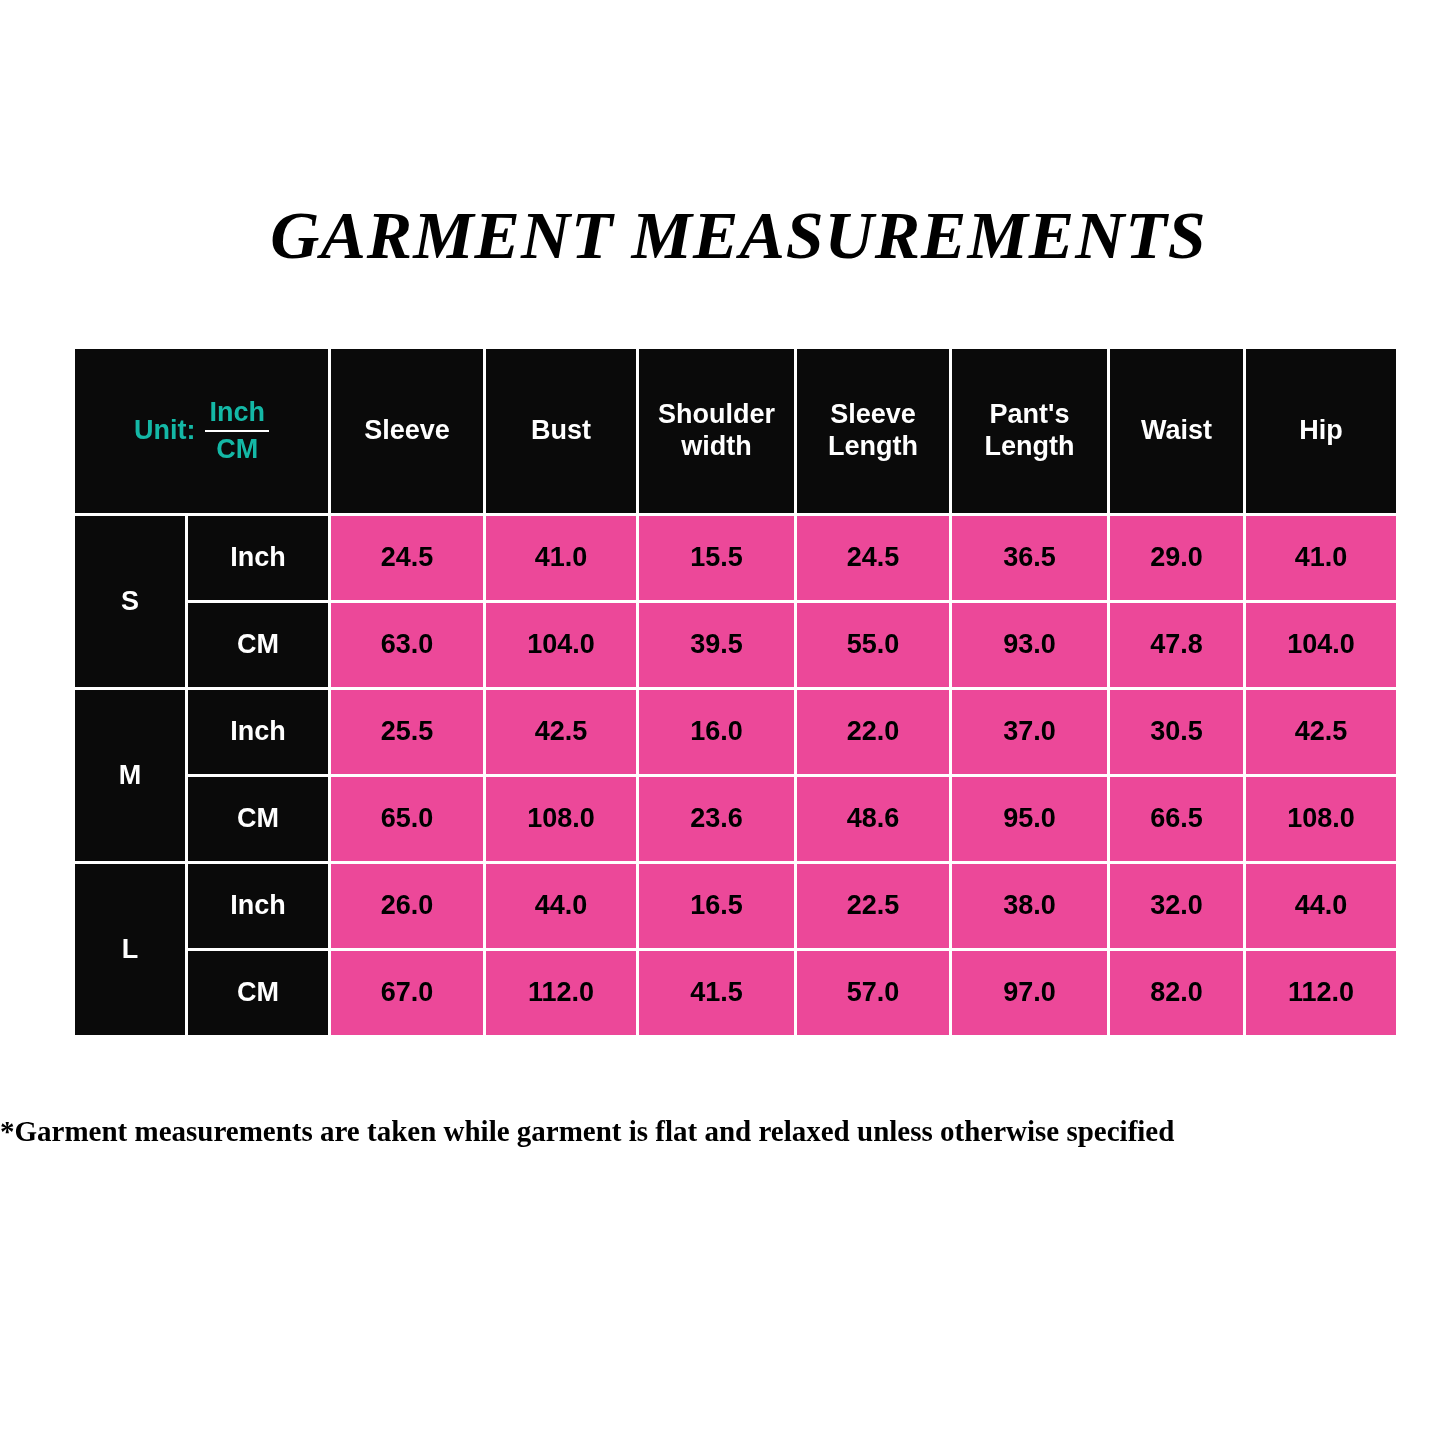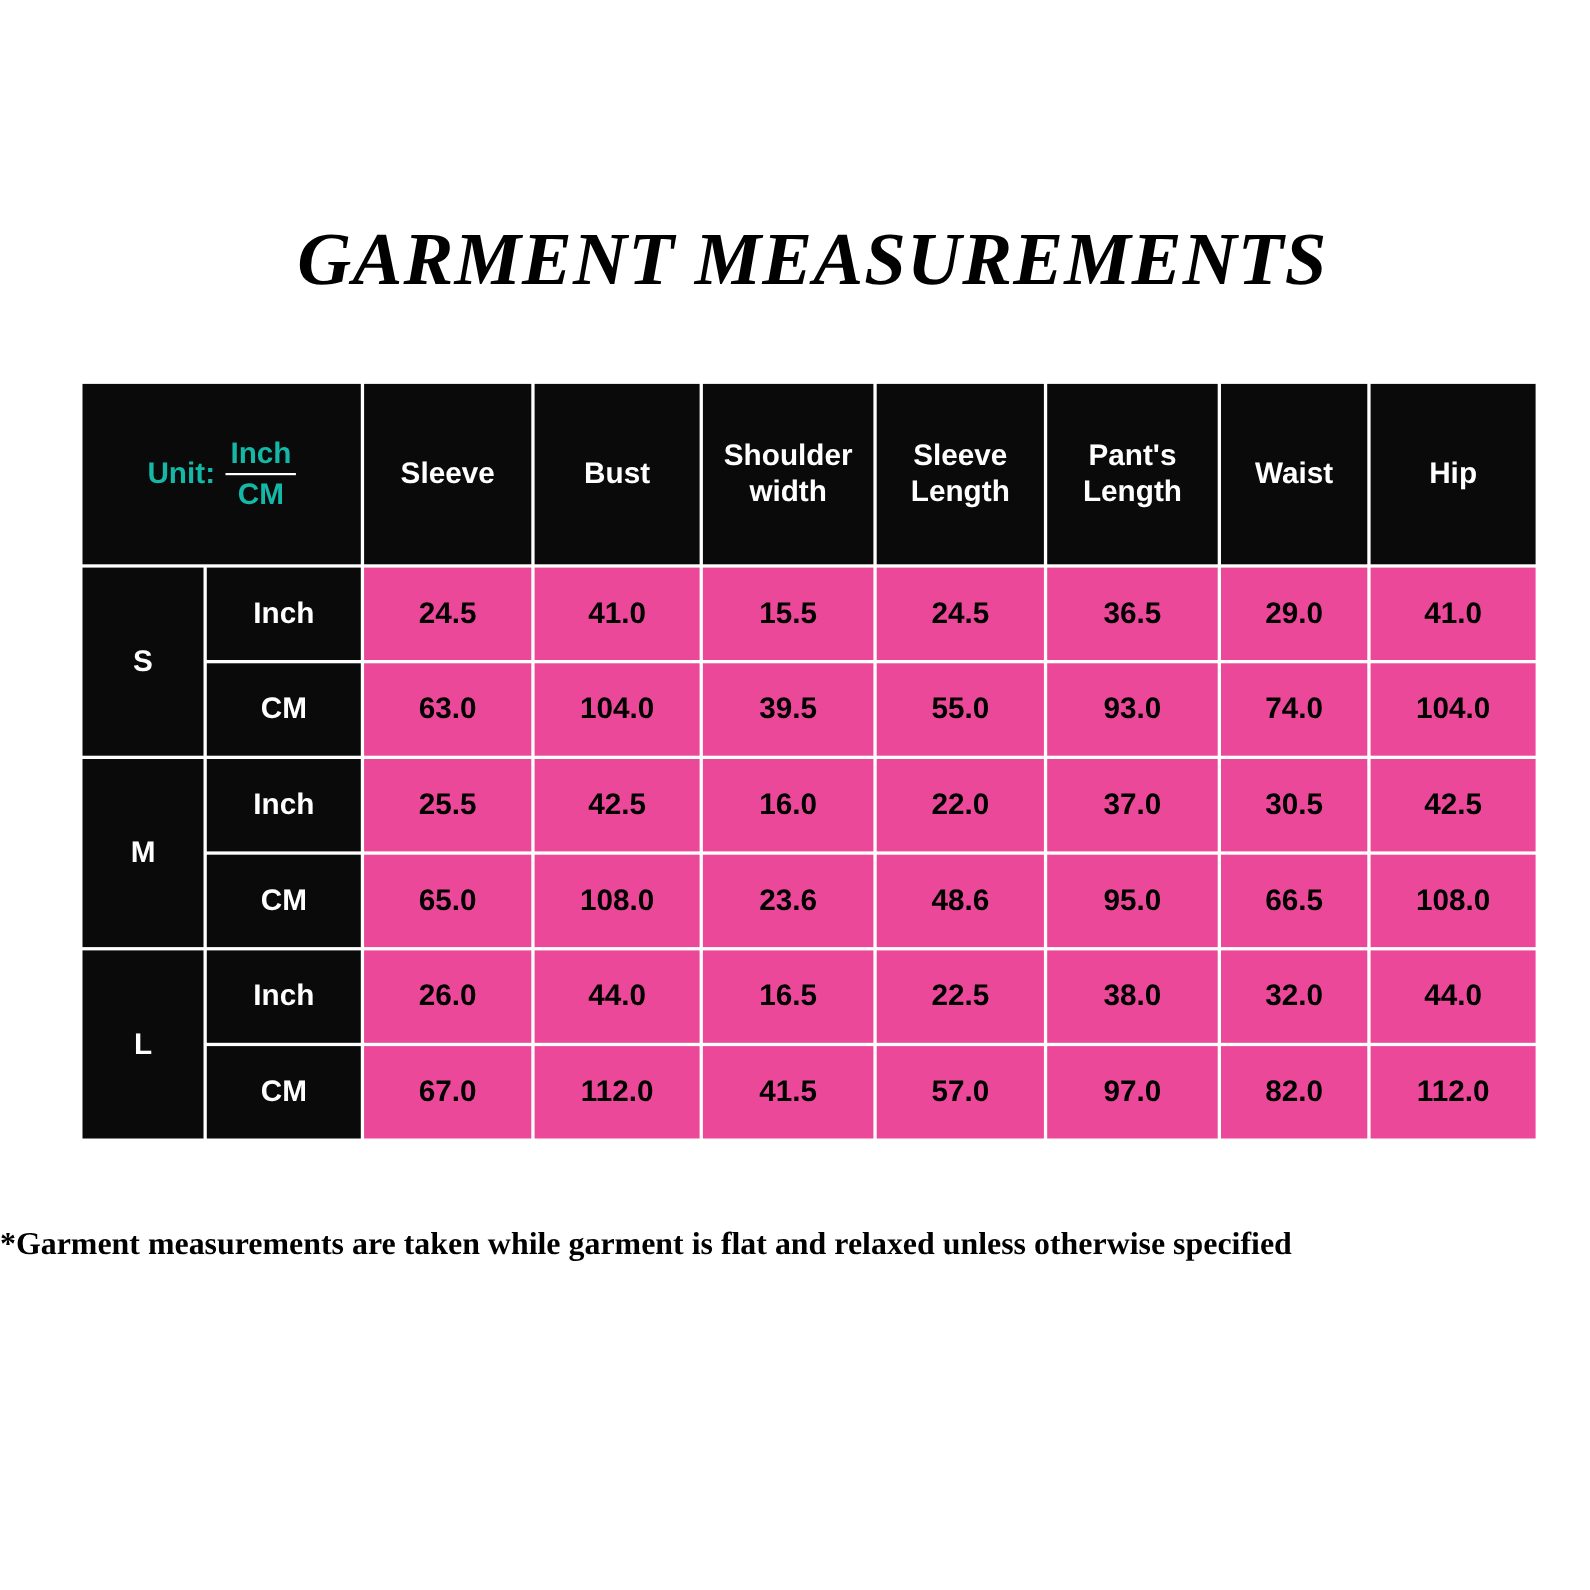--- a/index.html
+++ b/index.html
@@ -176,21 +176,21 @@
           <td class="val-cell">29.0</td>
           <td class="val-cell">41.0</td>
         </tr>
         <tr>
           <td class="unit-cell">CM</td>
           <td class="val-cell">63.0</td>
           <td class="val-cell">104.0</td>
           <td class="val-cell">39.5</td>
           <td class="val-cell">55.0</td>
           <td class="val-cell">93.0</td>
-          <td class="val-cell">74.0</td>
+          <td class="val-cell">47.8</td>
           <td class="val-cell">104.0</td>
         </tr>
 
         <tr>
           <td class="size-cell" rowspan="2">M</td>
           <td class="unit-cell">Inch</td>
           <td class="val-cell">25.5</td>
           <td class="val-cell">42.5</td>
           <td class="val-cell">16.0</td>
           <td class="val-cell">22.0</td>

